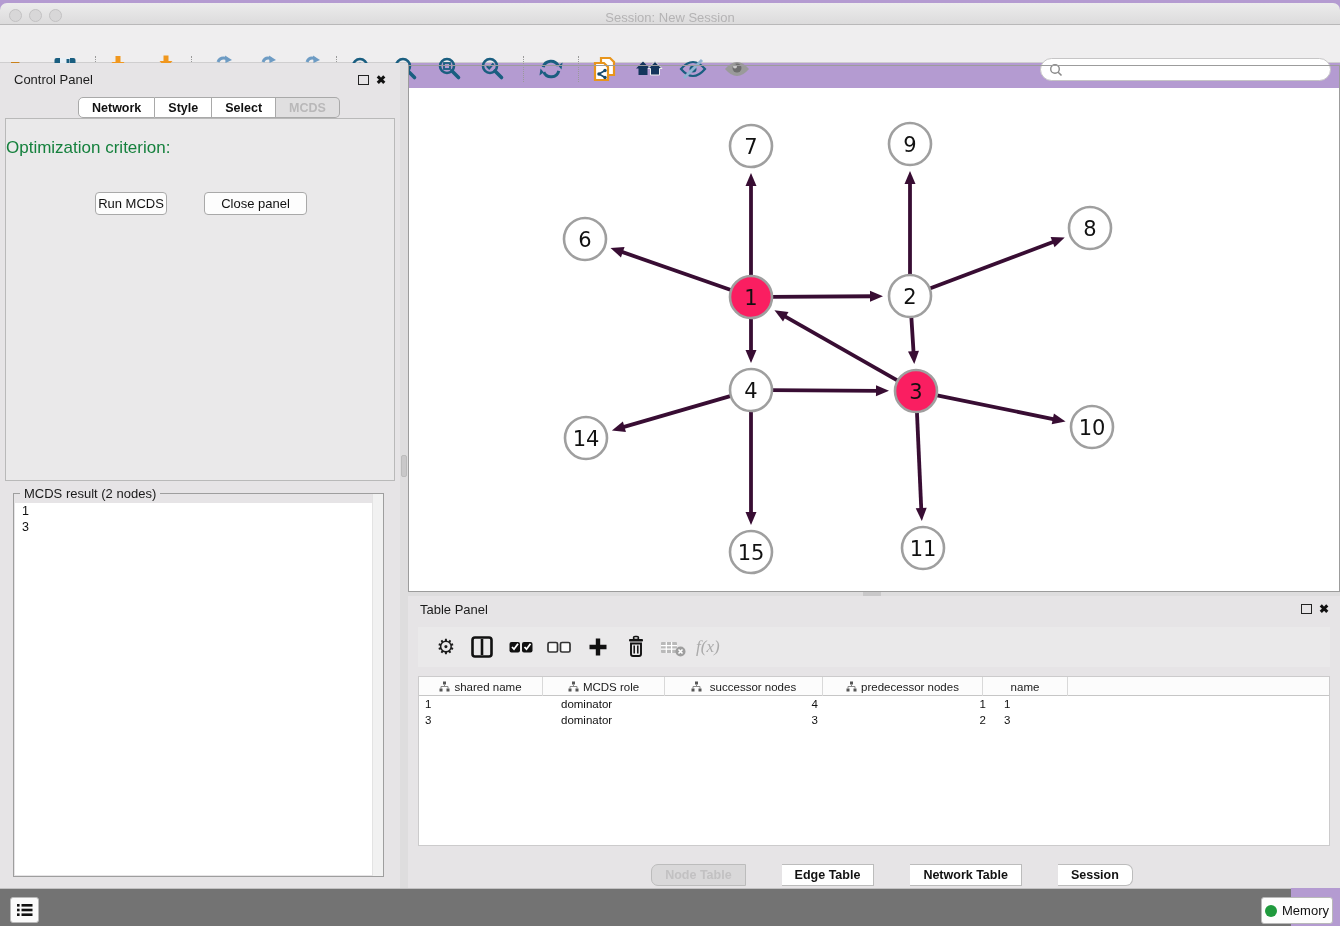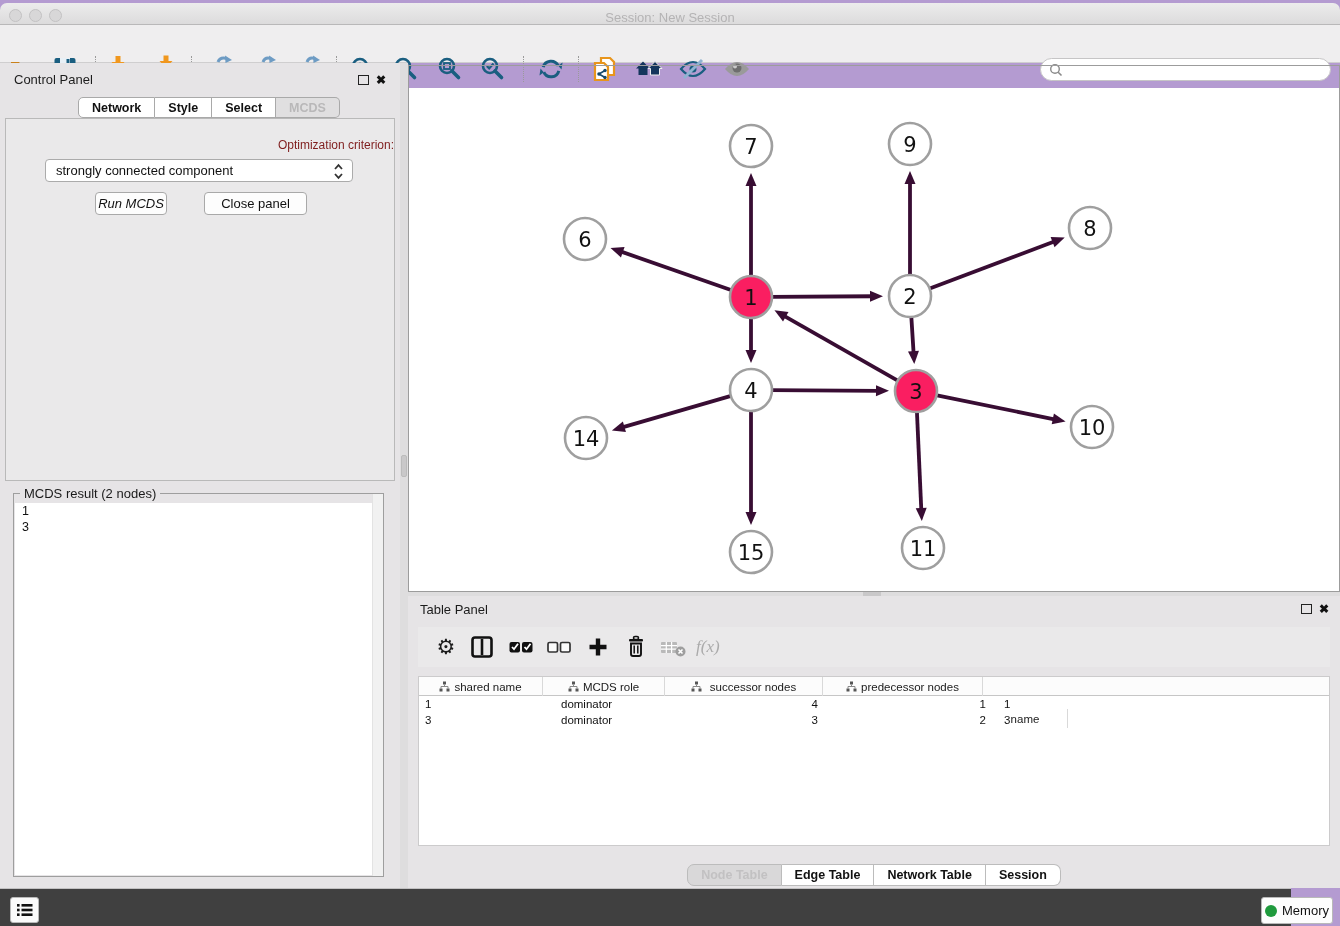--- a/index.html
+++ b/index.html
@@ -30,27 +30,27 @@
   #cp-title { left:14px; top:9px; font-size:13px; color:#1c1c1c; }
   .panel-float-btn { position:absolute; width:11px; height:10px; border:1.6px solid #222; background:transparent; }
   .panel-close-btn { position:absolute; font-size:12px; font-weight:bold; color:#111; line-height:12px; }
   #cp-tabs { left:78px; top:34px; height:21px; display:flex; }
   .cp-tab { height:21px; padding:0 13px; background:#fff; border:1px solid #a9a9a9; border-left:none;
     font-size:12.5px; font-weight:bold; color:#111; display:flex; align-items:center; }
   .cp-tab:first-child { border-left:1px solid #a9a9a9; border-radius:5px 0 0 5px; }
   .cp-tab:last-child { border-radius:0 5px 5px 0; }
   .cp-tab.active { background:#e0dfe0; color:#b9b8b9; }
   #cp-content { left:5px; top:55px; width:390px; height:363px; background:#eae9ea; border:1px solid #b9b9b9; }
-  #opt-label { left:0; right:0; top:19px; text-align:right; font-size:12px; color:#7f1d1d; }
+  #opt-label { left:0; right:0; top:19px; text-align:left; font-size:17px; color:#15803d; }
   #criterion-select { left:39px; top:40px; width:308px; height:23px; background:#fff; border:1px solid #ababab;
     border-radius:4px; font-size:13px; color:#111; display:flex; align-items:center; padding-left:10px; }
   #criterion-chevrons { position:absolute; right:8px; top:3px; }
   .cp-btn { position:absolute; top:73px; height:23px; background:#fdfdfd; border:1px solid #a9a9a9;
     border-radius:4px; font-size:13px; color:#111; display:flex; align-items:center; justify-content:center; }
-  #run-btn { left:89px; width:72px;font-style:italic; }
+  #run-btn { left:89px; width:72px; }
   #closepanel-btn { left:198px; width:103px; }
   #mcds-result-group { left:13px; top:430px; width:371px; height:384px; border:1px solid #9e9e9e; }
   #mcds-result-legend { position:absolute; left:6px; top:-8px; background:#e6e4e6; padding:0 4px;
     font-size:13px; color:#1a1a1a; }
   #mcds-result-inner { position:absolute; left:1px; top:9px; right:1px; bottom:1px; background:#fff; }
   #mcds-scrollbar { position:absolute; right:0; top:0; bottom:0; width:11px; background:#f1f1f1; border-left:1px solid #e3e3e3; }
   .result-line { padding-left:7px; font-size:12.5px; line-height:16px; color:#111; }
 
   
   #v-divider { left:400px; top:63px; width:8px; height:825px; background:#deddde; }
@@ -76,27 +76,27 @@
   #fx-icon { font-family:"Liberation Serif", serif; font-style:italic; font-size:17px; color:#ababab; line-height:30px; }
   #node-table { left:10px; top:80px; width:912px; height:170px; background:#fff; border:1px solid #cccbcc; }
   #table-header { display:flex; height:19px; border-bottom:1px solid #c6c6c6; background:#fcfcfc; }
   .th-cell { display:flex; align-items:center; justify-content:center; gap:4px; font-size:11.5px; color:#1a1a1a;
     border-right:1px solid #d9d9d9; height:19px; }
   .th-fill { flex:1; }
   .t-row { display:flex; height:16px; }
   .td-cell { font-size:11.5px; color:#111; line-height:16px; overflow:hidden; white-space:nowrap; }
   #tp-tabs { left:0; right:0; top:268px; display:flex; justify-content:center; }
   .tp-tab { height:22px; padding:0 13px; background:#fff; border:1px solid #bcbcbc; border-left:none;
-    font-size:12.5px; font-weight:bold; color:#111; display:flex; align-items:center; }
+    font-size:12.5px; font-weight:bold; color:#111; display:flex; align-items:center;margin-left:36px; }
   .tp-tab:first-child { border-left:1px solid #bcbcbc; border-radius:7px 0 0 7px; }
   .tp-tab:last-child { border-radius:0 7px 7px 0; }
   .tp-tab.active { background:#d9d8d9; color:#c2c1c2; }
 
   
-  #status-bar { left:0; top:888px; width:1291px; height:38px; background:#404040; border-top:1px solid #c2c1c2; }
+  #status-bar { left:0; top:888px; width:1291px; height:38px; background:#737373; border-top:1px solid #c2c1c2; }
   #list-btn { left:10px; top:8px; width:29px; height:26px; background:#fafafa; border:1px solid #b9b9b9; border-radius:3px; }
   #memory-btn { left:1261px; top:8px; width:72px; height:27px; background:#fdfdfd; border:1px solid #b9b9b9;
     border-radius:3px; display:flex; align-items:center; justify-content:center; gap:5px; font-size:13px; color:#111; }
   #memory-dot { width:12px; height:12px; border-radius:50%; background:#1f9a3d; }
 </style>
 </head>
 <body>
 
 <div id="titlebar" class="abs">
   <div class="tl-dot" style="left:9px"></div>
@@ -251,27 +251,20 @@
   <div class="panel-close-btn" style="left:376px; top:11px">✖</div>
   <div id="cp-tabs" class="abs">
       <div class="cp-tab">Network</div>
       <div class="cp-tab">Style</div>
       <div class="cp-tab">Select</div>
       <div class="cp-tab active">MCDS</div>
     </div>
 
   <div id="cp-content" class="abs">
     <div id="opt-label" class="abs">Optimization criterion:</div>
-    <div id="criterion-select" class="abs">
-      <span>strongly connected component</span>
-      <svg id="criterion-chevrons" width="11" height="17" viewBox="0 0 11 17">
-        <path d="M2 6 L5.5 2.2 L9 6" fill="none" stroke="#333" stroke-width="1.8"></path>
-        <path d="M2 11 L5.5 14.8 L9 11" fill="none" stroke="#333" stroke-width="1.8"></path>
-      </svg>
-    </div>
     <button id="run-btn" class="cp-btn">Run MCDS</button>
     <button id="closepanel-btn" class="cp-btn">Close panel</button>
   </div>
 
   <div id="mcds-result-group" class="abs">
     <div id="mcds-result-legend">MCDS result (2 nodes)</div>
     <div id="mcds-result-inner">
         <div class="result-line">1</div>
         <div class="result-line">3</div>
       </div>
@@ -426,21 +419,21 @@
         </div>
         <div class="th-cell" style="width: 160px;">
           <svg width="11" height="11" viewBox="0 0 11 11">
             <rect x="4" y="0.5" width="3" height="3" fill="#555"></rect>
             <rect x="0.5" y="7.5" width="3" height="3" fill="#555"></rect>
             <rect x="7.5" y="7.5" width="3" height="3" fill="#555"></rect>
             <path d="M5.5 3.5 v2 M2 7.5 v-2 h7 v2" fill="none" stroke="#888" stroke-width="1"></path>
           </svg>
           <span>predecessor nodes</span>
         </div>
-        <div class="th-cell" style="width: 85px; margin-top: 32px;">
+        <div class="th-cell" style="width: 85px;">
           <span>name</span>
         </div>
         <div class="th-fill"></div>
       </div>
     <div id="table-body">
         <div class="t-row">
           <div class="td-cell" style="width: 135px; text-align: left; padding-left: 6px;">1</div>
           <div class="td-cell" style="width: 122px; text-align: left; padding-left: 7px;">dominator</div>
           <div class="td-cell" style="width: 158px; text-align: right; padding-right: 16px;">4</div>
           <div class="td-cell" style="width: 160px; text-align: right; padding-right: 8px;">1</div>

